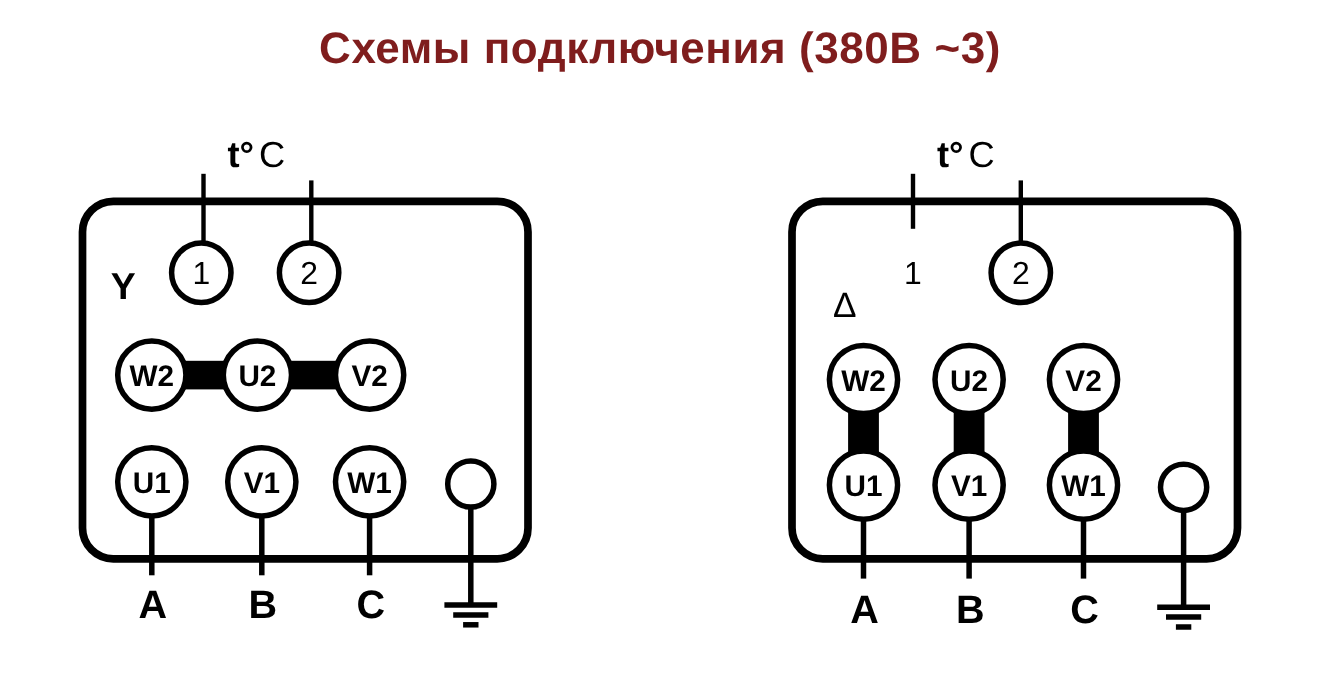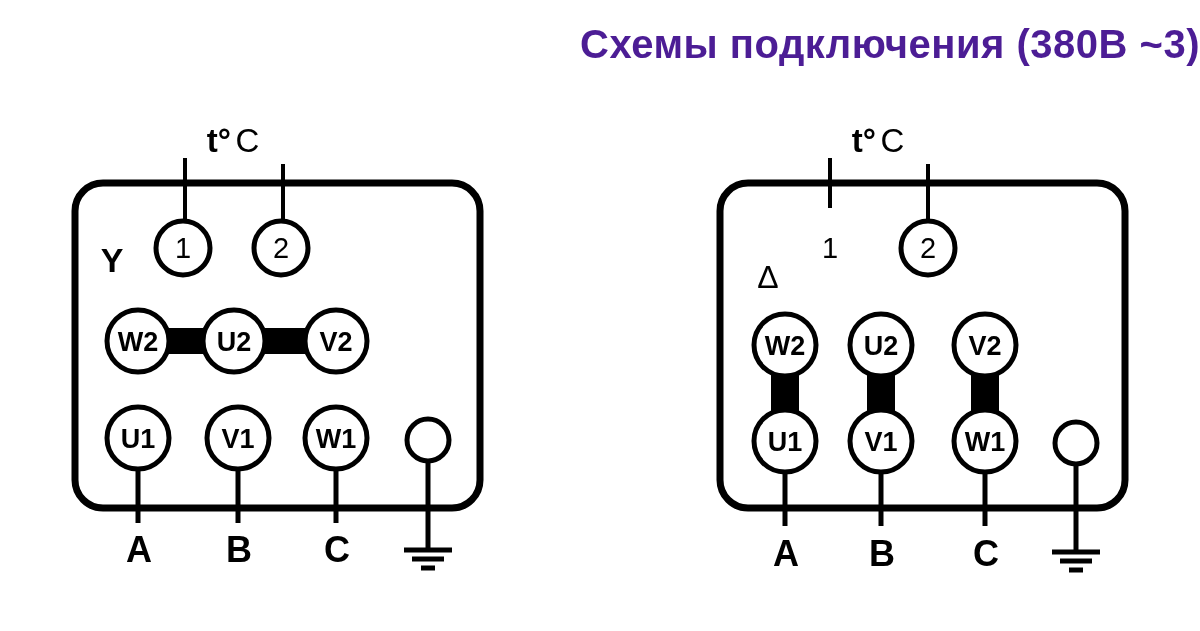--- a/index.html
+++ b/index.html
@@ -14,25 +14,25 @@
     height: 631px;
     background: #ffffff;
     overflow: hidden;
   }
   .page-title {
     position: absolute;
     top: 22px;
     left: 0;
     width: 100%;
     margin: 0;
-    text-align: right;
+    text-align: center;
     font-size: 40px;
     font-weight: 700;
     letter-spacing: 0.5px;
-    color: #4c1d95;
+    color: #7f1d1d;
   }
   svg.diagram-canvas {
     position: absolute;
     top: 0;
     left: 0;
   }
   svg text {
     font-family: "Liberation Sans", sans-serif;
     fill: #000000;
   }

